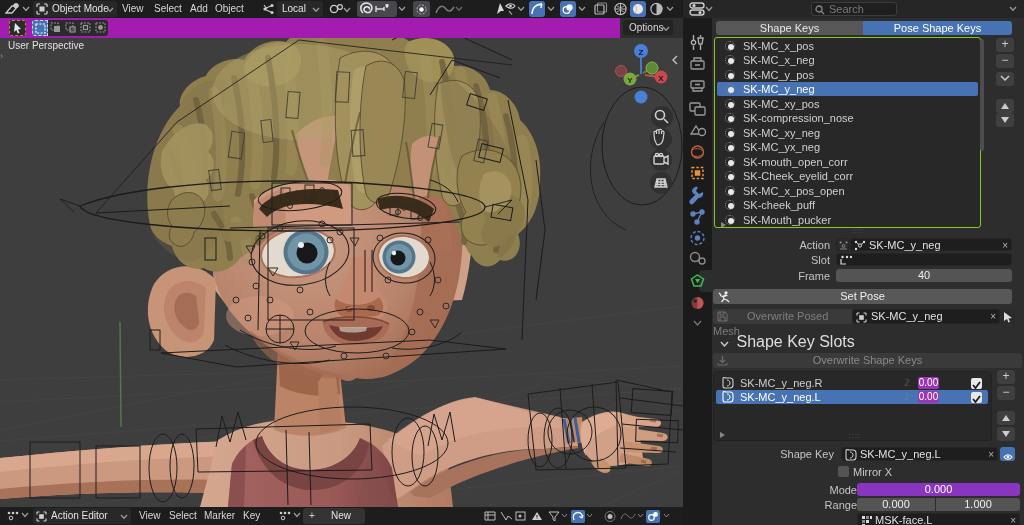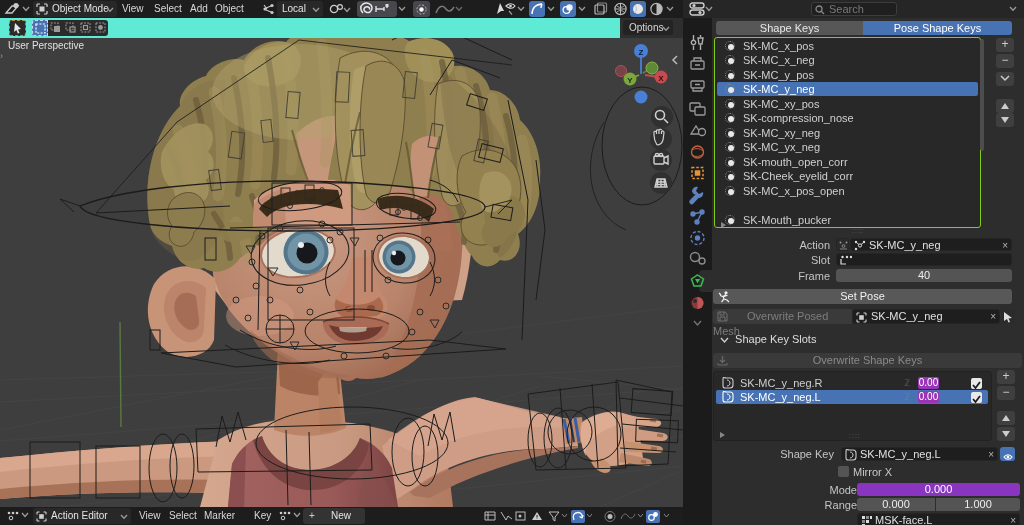--- a/index.html
+++ b/index.html
@@ -1,21 +1,21 @@
 <!DOCTYPE html>
 <html><head><meta charset="utf-8"><style>
 html,body{margin:0;padding:0;width:1024px;height:525px;overflow:hidden;background:#2d2d2d;
 font-family:"Liberation Sans",sans-serif;}
 *{box-sizing:border-box;}
 .abs{position:absolute;}
 #stage{position:relative;width:1024px;height:525px;}
 
 #vp{left:0;top:0;width:683px;height:525px;background:#3e3e3e;}
 #vphead{left:0;top:0;width:683px;height:18px;background:#1d1d1d;color:#d4d4d4;font-size:11px;}
-#vptool{left:0;top:18px;width:765px;height:20px;background:#5eead4;}
+#vptool{left:0;top:18px;width:765px;height:20px;background:#a21caf;}
 #vpbot{left:0;top:507px;width:683px;height:18px;background:#1d1d1d;color:#d4d4d4;font-size:11px;}
 .menu{color:#d8d8d8;font-size:10px;line-height:18px;}
 .ddbtn{background:#282828;border-radius:3px;color:#e3e3e3;font-size:10px;line-height:16px;}
 
 #sb{left:683px;top:0;width:341px;height:525px;background:#2d2d2d;}
 #sbhead{left:683px;top:0;width:341px;height:18px;background:#262626;}
 #tabs{left:683px;top:18px;width:29px;height:507px;background:#1b1b1b;}
 .lbl{color:#c8c8c8;font-size:11px;}
 .field{background:#1e1e1e;border:1px solid #252525;border-radius:3px;color:#e0e0e0;font-size:11px;}
 .numf{background:#545454;border-radius:3px;color:#eee;font-size:11px;text-align:center;}
@@ -541,21 +541,21 @@
           <rect x="3.2" y="3.2" width="4.6" height="4.6" fill="#cfcfcf"></rect>
         </svg>
       <span style="margin-left:18px;">Action Editor</span>
       <svg class="abs" style="right:3px;top:6px" width="8" height="6" viewBox="0 0 8 6">
           <path d="M1,1 l3,3.2 l3,-3.2" stroke="#9a9a9a" stroke-width="1.3" fill="none"></path>
         </svg>
     </div>
     <span class="menu abs" style="left:139px;">View</span>
     <span class="menu abs" style="left:169px;">Select</span>
     <span class="menu abs" style="left:204px;">Marker</span>
-    <span class="menu abs" style="left:254px;">Key</span>
+    <span class="menu abs" style="left:243px;">Key</span>
     <svg class="abs" style="left:278px;top:3px" width="24" height="12" viewBox="0 0 24 12">
       <circle cx="3" cy="3" r="1.3" fill="#ccc"></circle>
         <circle cx="7" cy="3" r="1.3" fill="#ccc"></circle>
         <circle cx="11" cy="3" r="1.3" fill="#ccc"></circle>
         <circle cx="5" cy="8" r="1.8" fill="none" stroke="#ccc"></circle>
       <path d="M16,3 l3,3.5 l3,-3.5" stroke="#9a9a9a" stroke-width="1.3" fill="none"></path>
     </svg>
     <div class="abs ddbtn" style="left:303px;top:1px;width:62px;height:16px;background:#333;text-align:center;">
       <span style="position:absolute;left:6px;top:0px;color:#ccc;">+</span><span style="margin-left:14px;">New</span>
     </div>
@@ -670,20 +670,21 @@
       <div class="ski" style="top:15px;"><i></i>SK-MC_x_neg</div>
       <div class="ski" style="top:29.5px;"><i></i>SK-MC_y_pos</div>
       <div class="ski sel" style="top:44px;"><i></i>SK-MC_y_neg</div>
       <div class="ski" style="top:73px;"><i></i>SK-compression_nose</div>
       <div class="ski" style="top:58.5px;"><i></i>SK-MC_xy_pos</div>
       <div class="ski" style="top:87.5px;"><i></i>SK-MC_xy_neg</div>
       <div class="ski" style="top:102px;"><i></i>SK-MC_yx_neg</div>
       <div class="ski" style="top:116.5px;"><i></i>SK-mouth_open_corr</div>
       <div class="ski" style="top:131px;"><i></i>SK-Cheek_eyelid_corr</div>
       <div class="ski" style="top:145.5px;"><i></i>SK-MC_x_pos_open</div>
+      <div class="ski" style="top:160px;"><i></i>SK-cheek_puff</div>
       <div class="ski" style="top:174.5px;"><i></i>SK-Mouth_pucker</div>
       <div class="abs" style="left:6px;top:184px;width:0;height:0;border-left:5px solid #888;border-top:3px solid transparent;border-bottom:3px solid transparent;"></div>
     </div>
     <div class="abs" style="left:268px;top:21px;width:4px;height:112px;background:#4d4d4d;border-radius:2px;"></div>
     <div class="sbtn abs" style="left:284px;top:20px;">+</div>
     <div class="sbtn abs" style="left:284px;top:36px;">−</div>
     <div class="sbtn abs" style="left:284px;top:54px;"><svg width="10" height="7" viewBox="0 0 10 7" style="margin-top:3px">
           <path d="M1,1 l4,4 l4,-4" stroke="#ccc" stroke-width="1.5" fill="none"></path>
         </svg></div>
     <div class="sbtn abs" style="left:284px;top:81px;"><svg width="10" height="8" viewBox="0 0 10 8" style="margin-top:3px">
@@ -745,21 +746,21 @@
         </svg>
       <span style="margin-left:18px;">SK-MC_y_neg</span>
       <span class="xbt">×</span>
     </div>
     <div class="abs" style="left:289px;top:291px;width:14px;height:15px;background:#2b2b2b;border-radius:0 3px 3px 0;">
       <svg style="margin:2px 0 0 2px" width="10" height="11" viewBox="0 0 10 11">
           <path d="M1,0 L9,6 L5.5,6.5 L7,10 L5.5,10.6 L4,7 L1,9 Z" fill="#ddd"></path>
         </svg>
     </div>
 
-    <div class="abs" style="left:8px;top:315px;color:#dedede;font-size:11px;">
+    <div class="abs" style="left:8px;top:315px;color:#dedede;font-size:16px;">
       <svg style="vertical-align:-1px" width="9" height="7" viewBox="0 0 9 7">
           <path d="M1,1 l3.5,4 l3.5,-4" stroke="#ccc" stroke-width="1.4" fill="none"></path>
         </svg>
       <b style="font-weight:normal;margin-left:3px;">Shape Key Slots</b>
     </div>
     <div class="abs" style="left:1px;top:335px;width:309px;height:15px;background:#3a3a3a;border-radius:3px;color:#8a8a8a;font-size:11px;text-align:center;line-height:15px;">
       <svg class="abs" style="left:4px;top:2px" width="11" height="11" viewBox="0 0 11 11" opacity=".5">
           <path d="M5.5,1 v6 M3,5 l2.5,2.5 L8,5" stroke="#999" fill="none" stroke-width="1.2"></path>
           <path d="M1,8 v2 h9 v-2" stroke="#999" fill="none"></path>
         </svg>

